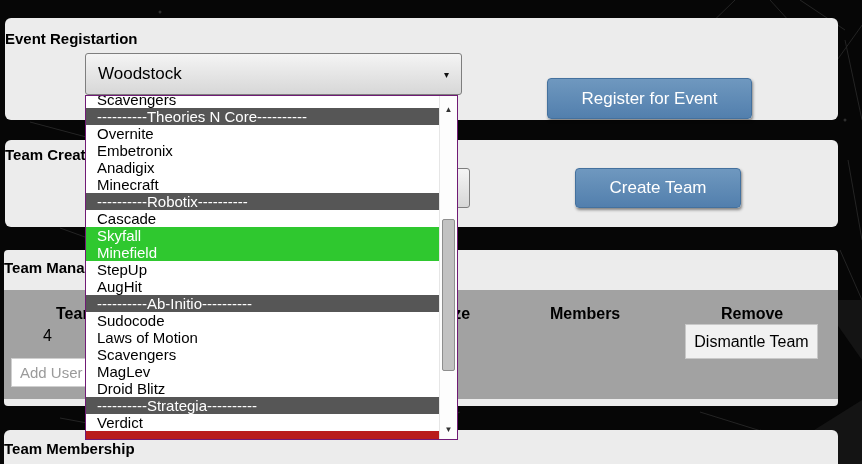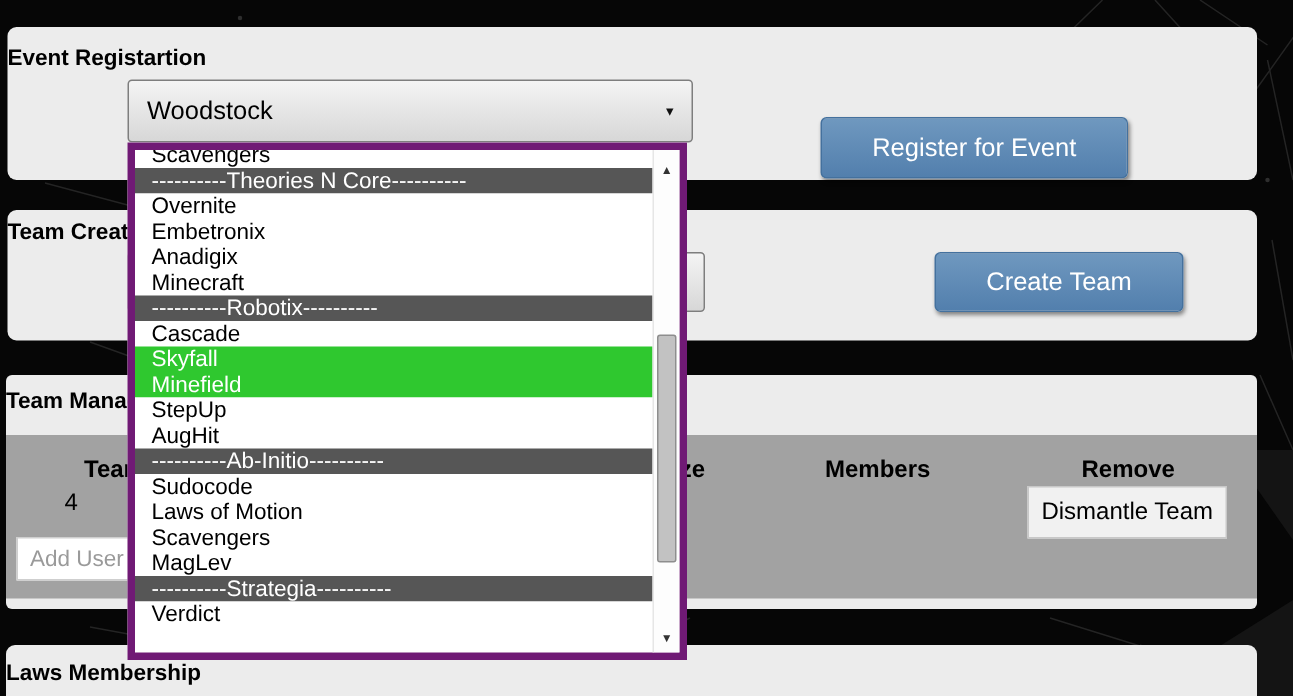--- a/index.html
+++ b/index.html
@@ -26,41 +26,41 @@
   .sel1{left:80px;top:35px;width:377px;height:42px;}
   .sel2{left:80px;top:28px;width:385px;height:40px;}
   .select .arrow{font-size:10px;color:#111;}
 
   .bluebtn{position:absolute;box-sizing:border-box;color:#fff;font-size:17px;
            font-family:"Liberation Sans",sans-serif;
            background:linear-gradient(#6f98bf,#527fad);
            border:1px solid #44719e;border-radius:4px;
            box-shadow:1px 2px 3px rgba(0,0,0,0.45);cursor:pointer;}
   .regbtn{left:542px;top:40px;width:205px;height:41px;margin-top:20px;}
-  .crebtn{left:570px;top:28px;width:166px;height:40px;margin-left:48px;}
+  .crebtn{left:570px;top:28px;width:166px;height:40px;}
 
   
   .grayband{position:absolute;left:0;top:40px;width:100%;height:109px;background:#a2a2a2;}
   .th{position:absolute;top:15px;font-size:16px;font-weight:bold;color:#000;white-space:nowrap;}
   .th1{left:52px;}
   .th2{left:389px;}
   .th3{left:546px;}
   .th4{left:717px;}
   .cellval{position:absolute;left:39px;top:37px;font-size:16px;color:#000;}
   .dismantle{position:absolute;left:681px;top:34px;width:133px;height:35px;
              background:#f1f1f1;border:1px solid #c8c8c8;font-size:16px;color:#000;
              font-family:"Liberation Sans",sans-serif;padding:0;cursor:pointer;}
   .adduser{position:absolute;left:7px;top:68px;width:250px;height:29px;
            box-sizing:border-box;border:1px solid #cfcfcf;font-size:15px;
            padding:0 8px;color:#000;font-family:"Liberation Sans",sans-serif;}
   .adduser::placeholder{color:#9a9a9a;}
 
   
   .dropdown{position:absolute;left:85px;top:95px;width:373px;height:345px;
-            box-sizing:border-box;background:#ffffff;border:5px solid #701a75;
+            box-sizing:border-box;background:#b91c1c;border:1px solid #701a75;
             overflow:hidden;z-index:5;}
   .options{position:absolute;left:0;top:-5px;width:354px;}
   .opt{height:17px;line-height:17px;font-size:15px;padding-left:11px;
        white-space:nowrap;overflow:hidden;color:#000;background:#fff;cursor:default;}
   .opt.group{background:#565656;color:#fff;}
   .opt.selected{background:#2fc82f;color:#fff;}
 
   .scrollbar{position:absolute;right:0;top:0;bottom:0;width:17px;background:#fdfdfd;
              border-left:1px solid #e6e6e6;}
   .sb-up,.sb-down{position:absolute;left:0;width:100%;text-align:center;
@@ -118,21 +118,21 @@
       <span class="th th2">Team Size</span>
       <span class="th th3">Members</span>
       <span class="th th4">Remove</span>
       <span class="cellval">4</span>
       <button class="dismantle">Dismantle Team</button>
       <input class="adduser" type="text" placeholder="Add User" style="">
     </div>
   </section>
 
   <section class="panel p4">
-    <h2 class="ptitle">Laws Membership</h2>
+    <h2 class="ptitle">Team Membership</h2>
   </section>
 
   <div class="dropdown">
     <div class="options">
 
     <div class="opt option">Scavengers</div>
         <div class="opt group">----------Theories N Core----------</div>
         <div class="opt option">Overnite</div>
         <div class="opt option">Embetronix</div>
         <div class="opt option">Anadigix</div>
@@ -141,20 +141,21 @@
         <div class="opt option">Cascade</div>
         <div class="opt selected">Skyfall</div>
         <div class="opt selected">Minefield</div>
         <div class="opt option">StepUp</div>
         <div class="opt option">AugHit</div>
         <div class="opt group">----------Ab-Initio----------</div>
         <div class="opt option">Sudocode</div>
         <div class="opt option">Laws of Motion</div>
         <div class="opt option">Scavengers</div>
         <div class="opt option">MagLev</div>
+        <div class="opt option">Droid Blitz</div>
         <div class="opt group">----------Strategia----------</div>
         <div class="opt option">Verdict</div>
       </div>
     <div class="scrollbar">
       <span class="sb-up">▲</span>
       <div class="thumb"></div>
       <span class="sb-down">▼</span>
     </div>
   </div>
 

